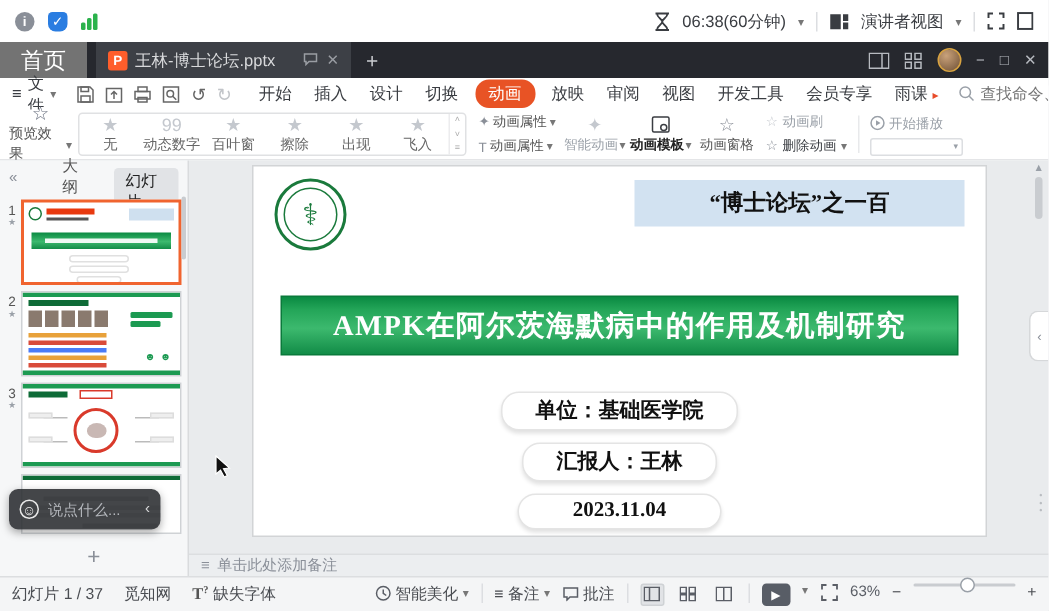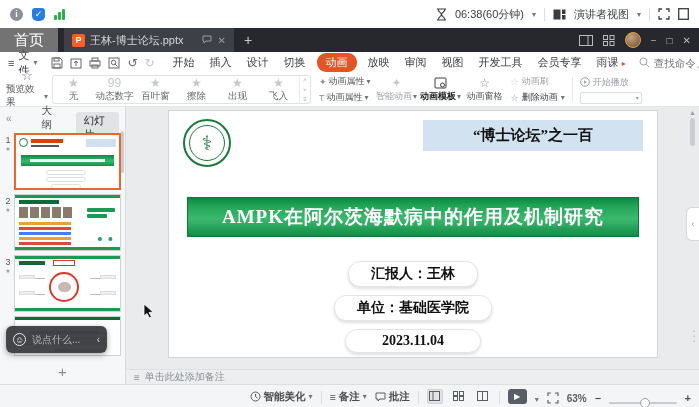--- a/index.html
+++ b/index.html
@@ -126,21 +126,21 @@
   .dots3 { position:absolute; right:4px; top:222px; color:#b9bcc1; font-size:6px; line-height:5px; text-align:center; }
 
   
   .notesbar { left:126px; top:262px; width:573px; height:15px; background:#eceef0; border-top:1px solid #dcdee0; display:flex; align-items:center; gap:5px; padding:0 8px; color:#8a8f98; font-size:10px; }
 
   
   .statusbar { left:0; top:384px; width:699px; height:23px; background:#f4f5f6; border-top:1px solid #dcdee0; display:flex; align-items:center; padding:0 8px; font-size:10.5px; color:#4a4d52; }
   .sb-left { display:flex; align-items:center; gap:14px; }
   .missingfont { display:flex; align-items:center; gap:3px; }
   .tq { font-family:"Liberation Serif",serif; font-weight:bold; font-size:11px; color:#555; }
-  .sb-right { margin-left:auto; display:flex; align-items:flex-end; gap:8px; color:#4a4d52;font-weight:bold; }
+  .sb-right { margin-left:auto; display:flex; align-items:flex-start; gap:8px; color:#4a4d52; }
   .viewbtn { width:16px; height:15px; display:flex; align-items:center; justify-content:center; color:#5a5e66; font-size:10px; border-radius:2px; }
   .viewbtn.active { background:#e1e3e6; border:1px solid #cfd2d5; }
   .playbtn { width:19px; height:15px; background:#585d66; border-radius:3px; color:#fff; font-size:8px; display:flex; align-items:center; justify-content:center; }
   .slider { width:68px; height:2px; background:#c9ccd0; border-radius:1px; position:relative; }
   .knob { position:absolute; left:31px; top:-4px; width:10px; height:10px; background:#fff; border:1px solid #9aa0a8; border-radius:50%; }
   .zoomfit { color:#5a5e66; font-size:10px; }
 </style>
 </head>
 <body>
 
@@ -463,22 +463,22 @@
   <div class="abs canvas">
     <div class="slide">
       <div class="logo">
           <div class="inner">
             <span>⚕</span>
           </div>
         </div>
       <div class="forum-box">“博士论坛”之一百</div>
       <div class="banner">AMPK在阿尔茨海默病中的作用及机制研究</div>
       <div class="pills">
+        <div class="pill">单位：基础医学院</div>
         <div class="pill">汇报人：王林</div>
-        <div class="pill">单位：基础医学院</div>
         <div class="pill" style="padding:3px 36px">2023.11.04</div>
       </div>
     </div>
     <div class="cursor">
       <svg width="11" height="16" viewBox="0 0 11 16">
           <path d="M1 1l9 8-4 .5 2.5 4.5-2 1L4 10.5 1 13z" fill="#111" stroke="#fff" stroke-width="0.8"></path>
         </svg>
     </div>
     <div class="v-scrollbar">
       <div class="up">▲</div>
@@ -490,20 +490,28 @@
     <div class="dots3">•<br>•<br>•</div>
   </div>
 
   <div class="abs notesbar">
     <span>≡</span>
     <span>单击此处添加备注</span>
   </div>
 </div>
 
 <div class="abs statusbar">
+  <div class="sb-left">
+    <span>幻灯片 1 / 37</span>
+    <span>觅知网</span>
+    <span class="missingfont">
+      <span class="tq"><span>T</span><sup style="font-size:7px">?</sup></span>
+      <span>缺失字体</span>
+    </span>
+  </div>
   <div class="sb-right">
     <span class="flex" style="gap:3px">
       <svg width="11" height="11" viewBox="0 0 11 11">
           <circle cx="5.5" cy="5.5" r="4.5" stroke="#5a5e66" fill="none"></circle>
           <path d="M5.5 3v2.5L7.5 7" stroke="#5a5e66" fill="none"></path>
         </svg>
       <span>智能美化</span>
       <span class="carer">▾</span>
     </span>
     <span class="vsep"></span>

